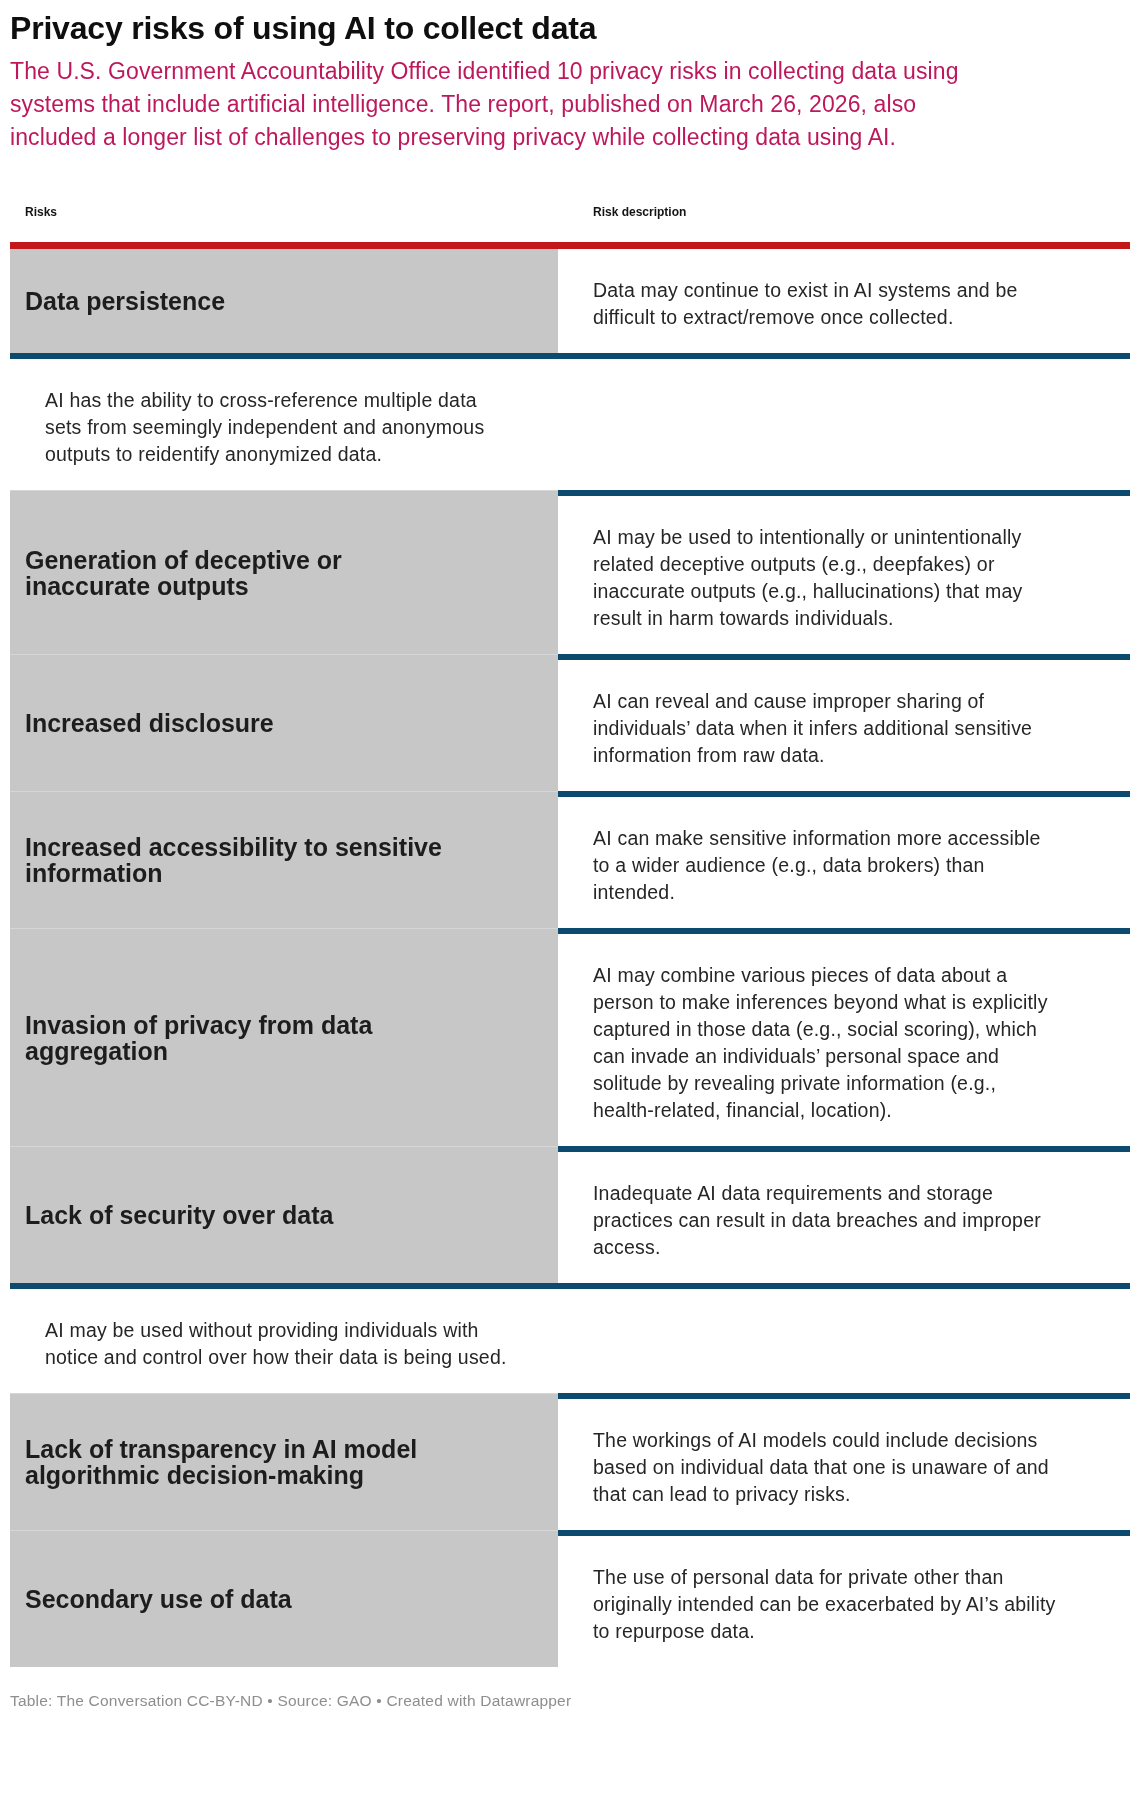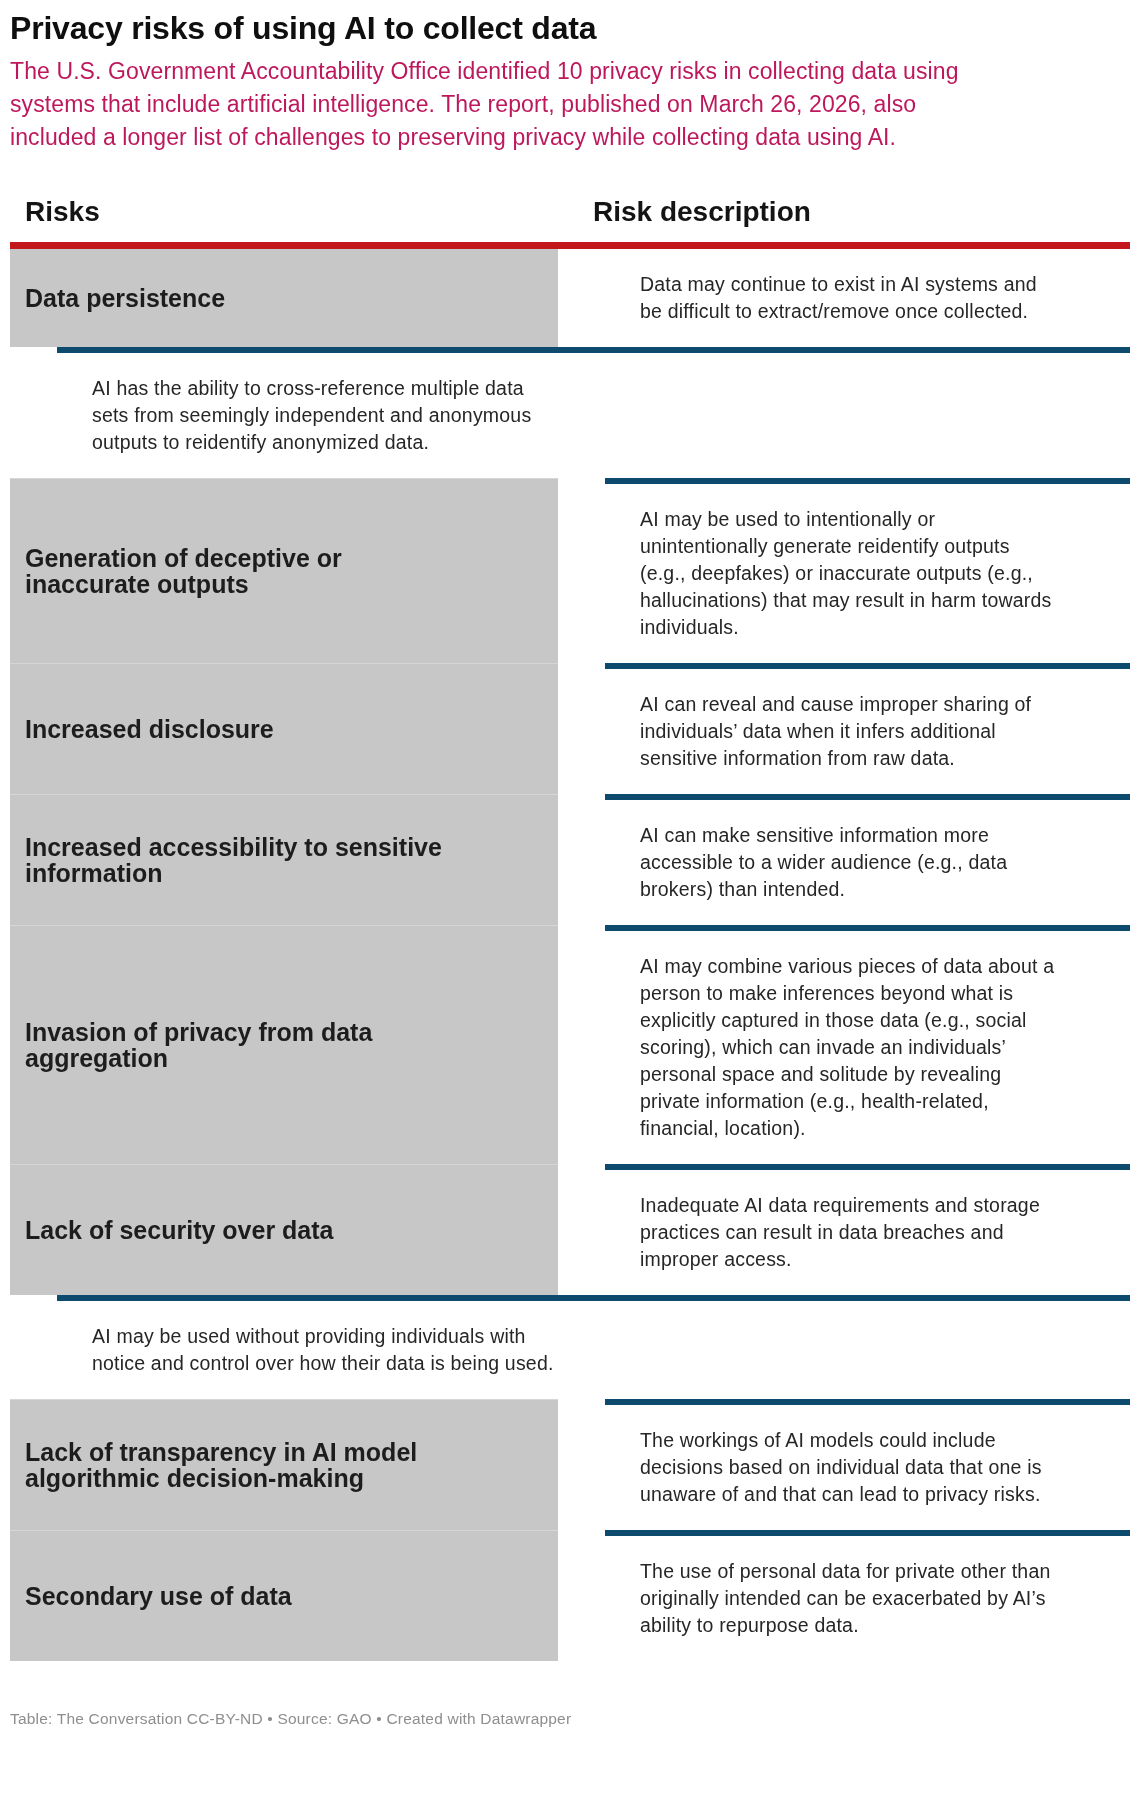--- a/index.html
+++ b/index.html
@@ -29,21 +29,21 @@
     letter-spacing: 0.1px;
   }
 
   .table { margin-top: 44px; }
   .thead {
     display: flex;
     padding-bottom: 16px;
     border-bottom: 7px solid var(--accent, #c2181c);
   }
   .th {
-    font-size: 28px;
+    font-size: 12px;
     font-weight: 700;
     color: #141414;
     line-height: 28px;
   }
   .th-risk { width: 548px; padding-left: 15px; }
   .th-desc { flex: 1; padding-left: 35px; }
 
   .row { display: flex; align-items: stretch; }
   .cell-risk {
     width: 548px;
@@ -53,35 +53,34 @@
     display: flex;
     align-items: center;
     font-size: 25px;
     font-weight: 700;
     line-height: 26px;
     color: #1d1d1d;
   }
   .cell-desc {
     flex: 1;
     background: #ffffff;
-    padding: 22px 70px 22px 35px;
+    padding: 28px 70px 22px 35px;
     display: flex;
     align-items: flex-end;
     font-size: 19.5px;
     line-height: 27px;
     color: #262626;
     letter-spacing: 0.2px;
-    margin-left: 47px;
   }
   .cell-desc .desc-inner { max-width: 470px; }
   .row + .row .cell-risk { border-top: 1px solid #d6d6d6; }
   .row + .row .cell-desc { border-top: 6px solid #0c4a6e; }
 
   .attribution {
-    margin-top: 48px;
+    margin-top: 24px;
     font-size: 15.5px;
     line-height: 20px;
     color: #8e8e8e;
     letter-spacing: 0.2px;
   }
 </style>
 </head>
 <body>
 
 <div class="page">
@@ -105,21 +104,21 @@
 
   <div class="row">
     <div class="cell-desc">
       <div class="desc-inner">AI has the ability to cross-reference multiple data sets from seemingly independent and anonymous outputs to reidentify anonymized data.</div>
     </div>
   </div>
 
   <div class="row">
     <div class="cell-risk">Generation of deceptive or inaccurate outputs</div>
     <div class="cell-desc">
-      <div class="desc-inner">AI may be used to intentionally or unintentionally generate reidentify outputs (e.g., deepfakes) or inaccurate outputs (e.g., hallucinations) that may result in harm towards individuals.</div>
+      <div class="desc-inner">AI may be used to intentionally or unintentionally related deceptive outputs (e.g., deepfakes) or inaccurate outputs (e.g., hallucinations) that may result in harm towards individuals.</div>
     </div>
   </div>
 
   <div class="row">
     <div class="cell-risk">Increased disclosure</div>
     <div class="cell-desc">
       <div class="desc-inner">AI can reveal and cause improper sharing of individuals’ data when it infers additional sensitive information from raw data.</div>
     </div>
   </div>
 

